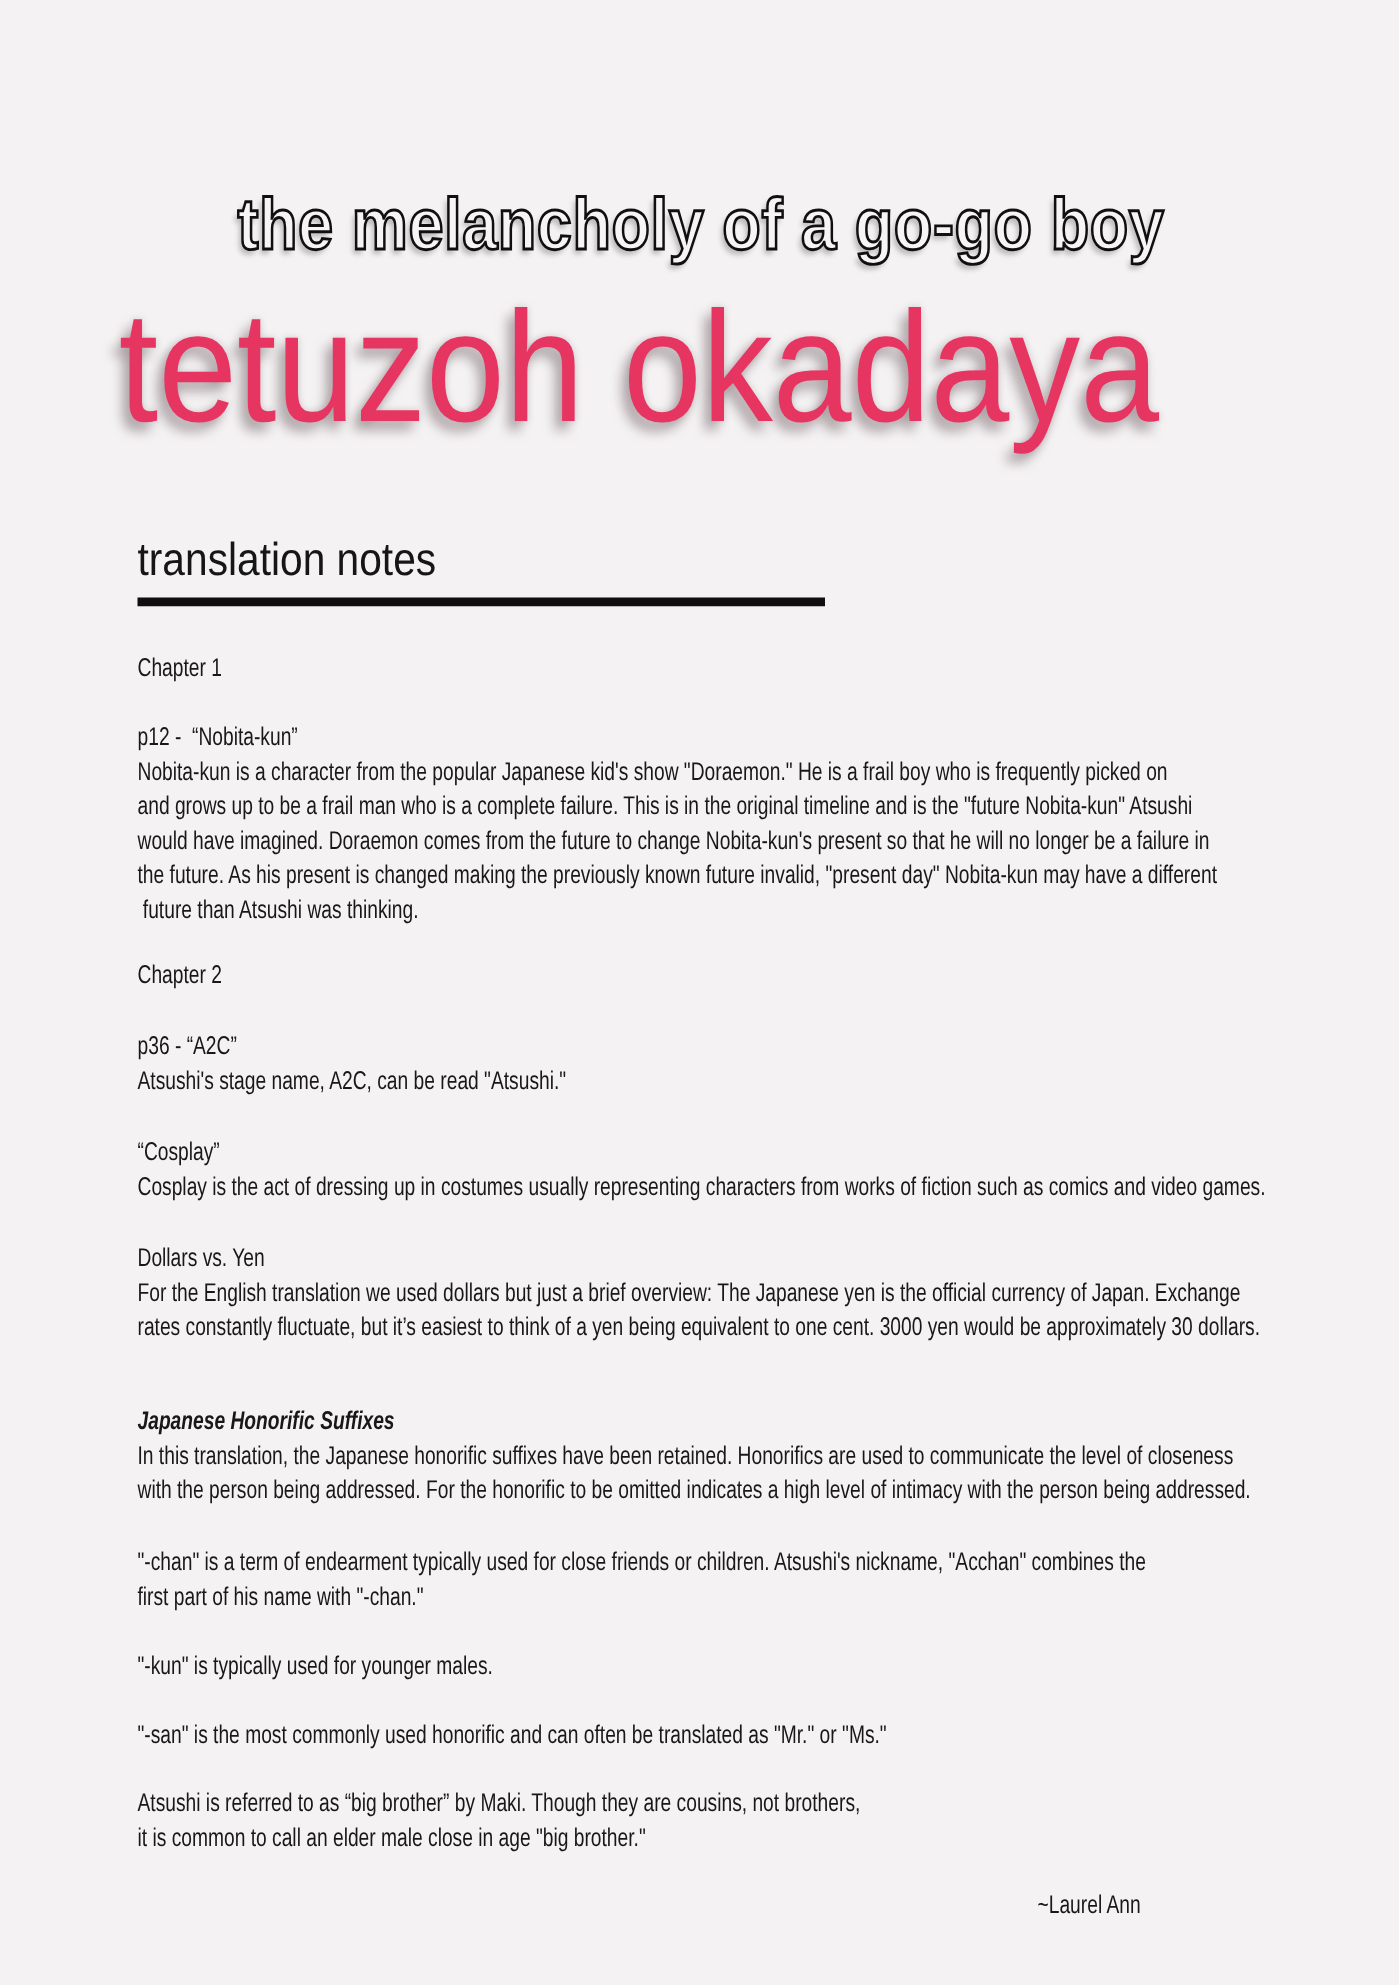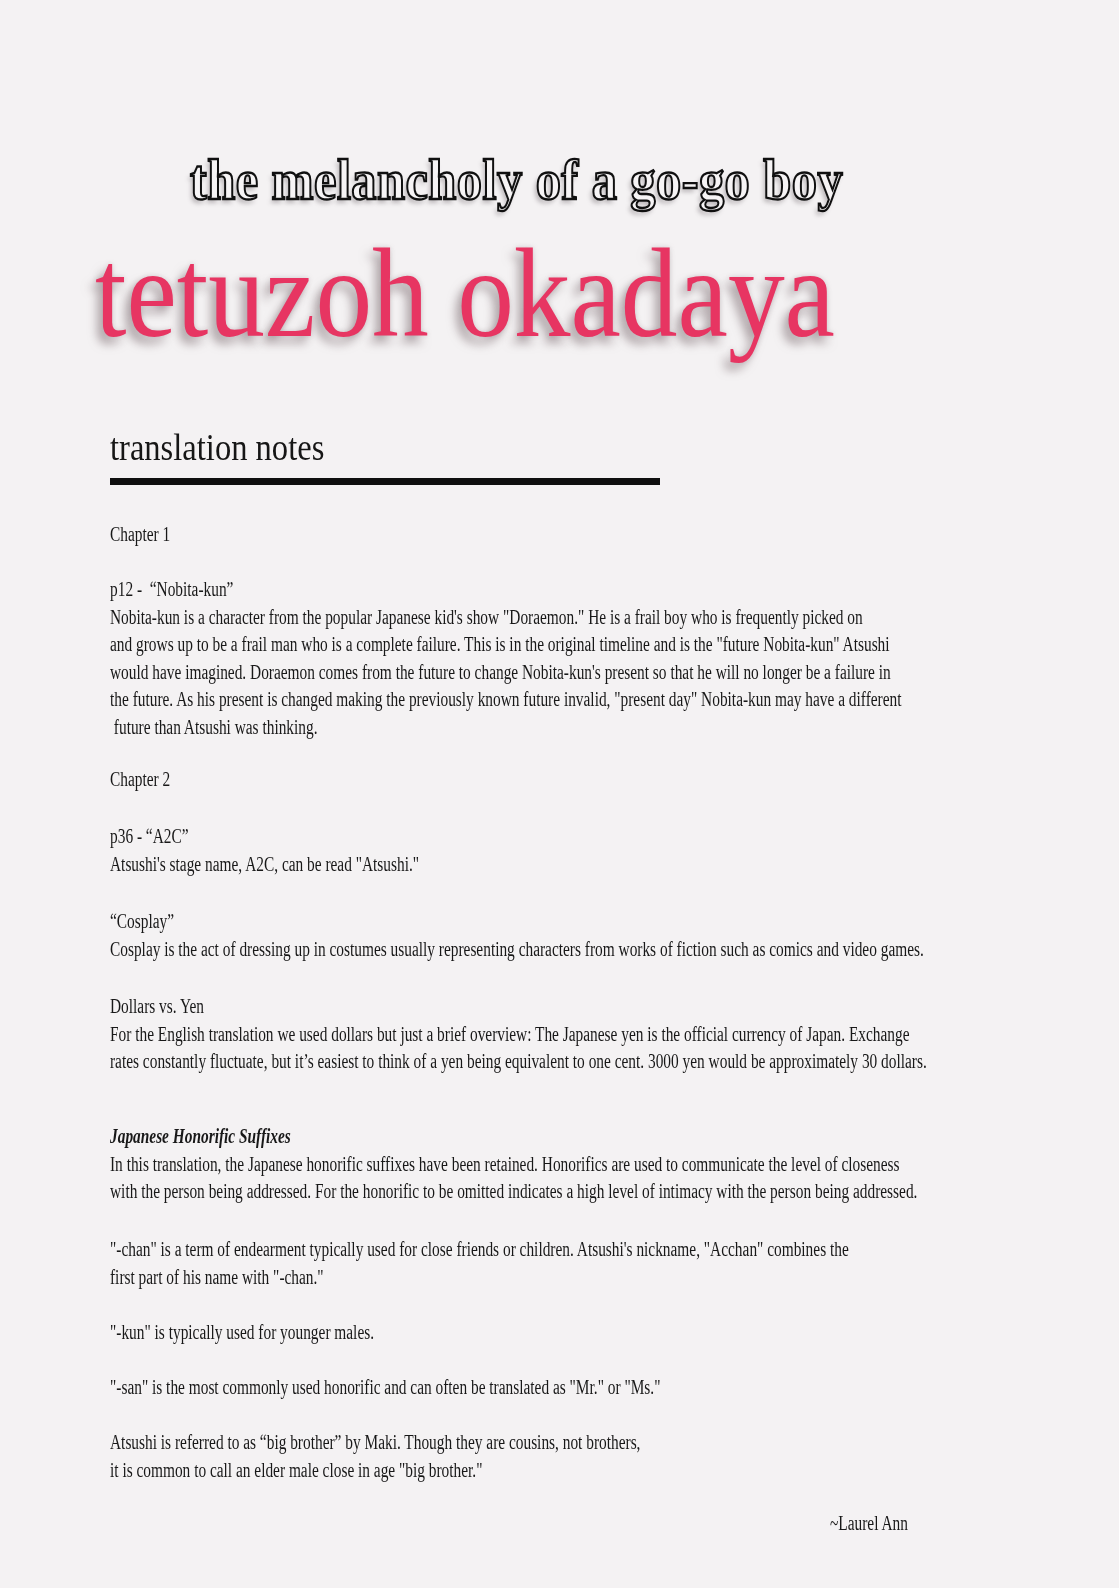--- a/index.html
+++ b/index.html
@@ -2,21 +2,21 @@
 <html><head>
 <meta charset="utf-8">
 <style>
   html, body { margin: 0; padding: 0; }
   .page {
     position: relative;
     width: 1119px;
     height: 1588px;
     background: #f4f2f3;
     overflow: hidden;
-    font-family: Liberation Serif, serif;
+    font-family: Liberation Sans, sans-serif;
     color: #1a1a1a;
   }
 
   
   .series-title {
     position: absolute;
     left: 190px;
     top: 151px;
     font-size: 58px;
     font-weight: 700;

